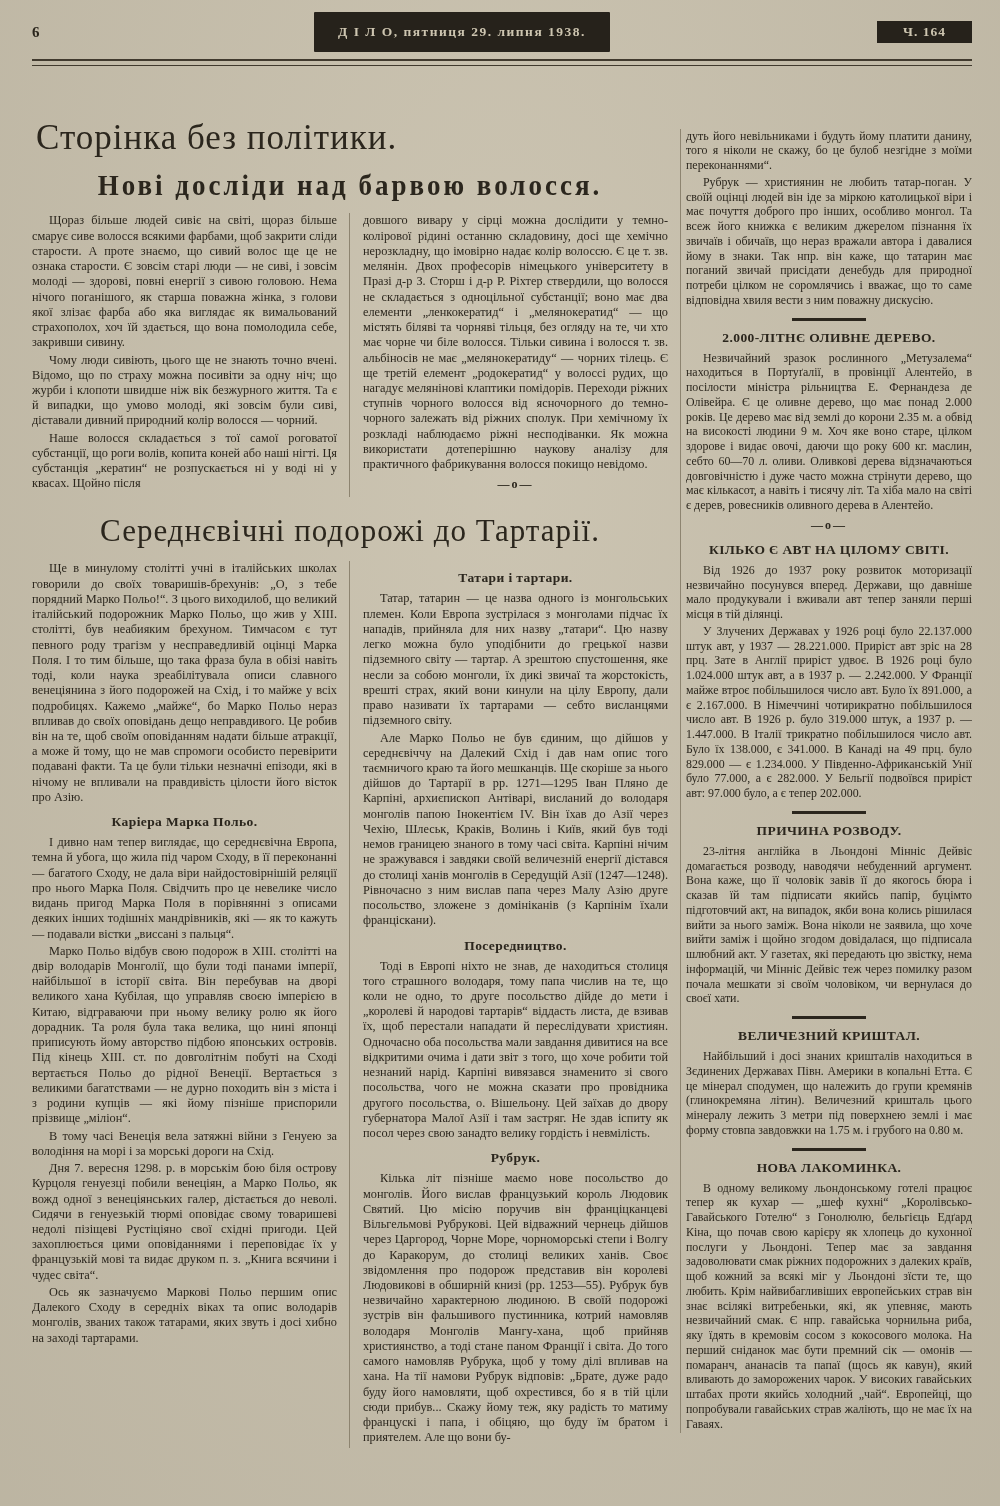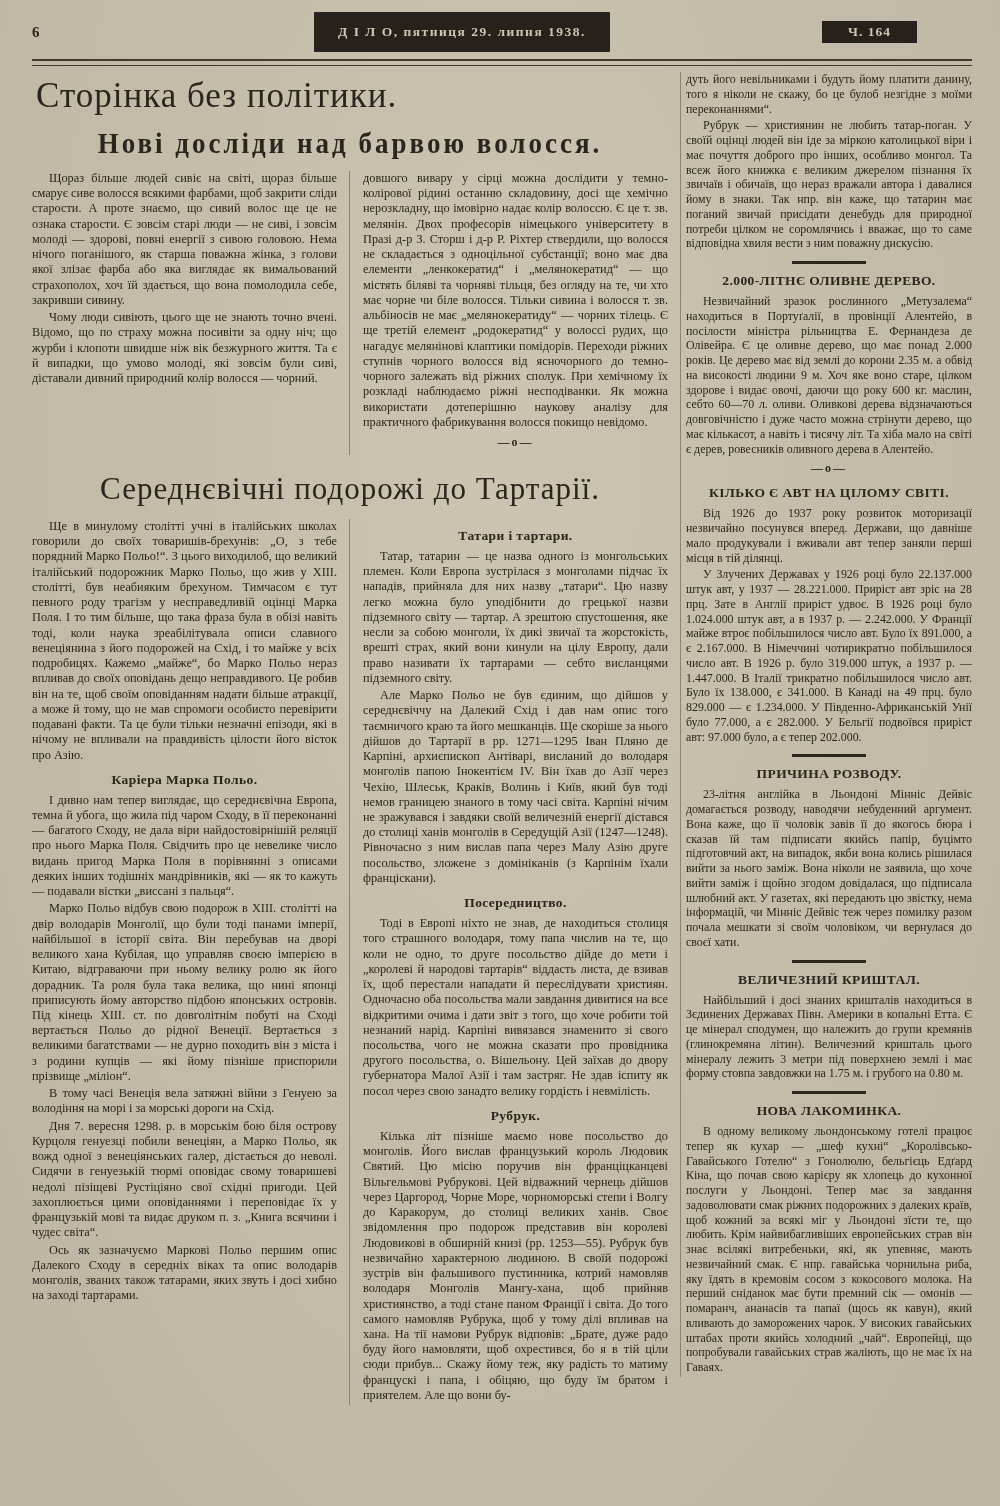--- a/index.html
+++ b/index.html
@@ -18,32 +18,32 @@
   }
   
   .pagehead{display:flex;align-items:center;}
   .pagenum{font-weight:bold;font-size:15px;width:70px;}
   .masthead-wrap{flex:1;text-align:center;}
   .masthead{
     display:inline-block;background:#26221b;color:#cdc5b0;
     font-weight:bold;font-size:13.5px;letter-spacing:1.5px;
     padding:12px 24px;border-radius:1px;
   }
-  .issue-wrap{width:150px;}
+  .issue-wrap{width:150px;text-align:right;}
   .issue{
     display:inline-block;background:#26221b;color:#cdc5b0;
     font-weight:bold;font-size:13.5px;letter-spacing:1px;
     padding:3px 26px;
   }
   .headrule{
     margin:7px 0 6px;height:4px;
     border-top:2px solid #413a2e;border-bottom:1px solid #413a2e;
   }
   
-  .content{display:flex;align-items:flex-start;height:1418px;overflow:hidden;}
+  .content{display:flex;align-items:center;height:1418px;overflow:hidden;}
   .left-zone{width:648px;padding-right:12px;box-sizing:border-box;}
   .right-col{
     width:292px;box-sizing:border-box;
     border-left:1px solid #8d8470;padding-left:5px;
     overflow:hidden;
   }
   .main-title{
     font-weight:normal;font-size:35px;letter-spacing:1px;
     margin:4px 0 12px 4px;
   }
@@ -93,20 +93,21 @@
   <div class="content">
 
     <div class="left-zone">
       <h1 class="main-title">Сторінка без політики.</h1>
 
       <h2 class="hair-title">Нові досліди над барвою волосся.</h2>
       <div class="twocol">
         <div class="col">
             <p class="para">Щораз більше людей сивіє на світі, щораз більше смарує сиве волосся всякими фарбами, щоб закрити сліди старости. А проте знаємо, що сивий волос ще це не ознака старости. Є зовсім старі люди — не сиві, і зовсім молоді — здорові, повні енергії з сивою головою. Нема нічого поганішого, як старша поважна жінка, з голови якої злізає фарба або яка виглядає як вимальований страхополох, хоч їй здається, що вона помолодила себе, закривши сивину.</p>
             <p class="para">Чому люди сивіють, цього ще не знають точно вчені. Відомо, що по страху можна посивіти за одну ніч; що журби і клопоти швидше ніж вік безжурного життя. Та є й випадки, що умово молоді, які зовсім були сиві, діставали дивний природний колір волосся — чорний.</p>
+            <p class="para">Наше волосся складається з тої самої роговатої субстанції, що роги волів, копита коней або наші нігті. Ця субстанція „кератин“ не розпускається ні у воді ні у квасах. Щойно після</p>
           </div>
         <div class="col">
             <p class="para cont">довшого вивару у сірці можна дослідити у темно-колірової рідині останню складовину, досі ще хемічно нерозкладну, що імовірно надає колір волоссю. Є це т. зв. мелянін. Двох професорів німецького університету в Празі д-р З. Сторш і д-р Р. Ріхтер ствердили, що волосся не складається з одноцільної субстанції; воно має два елементи „ленкокератид“ і „мелянокератид“ — що містять біляві та чорняві тільця, без огляду на те, чи хто має чорне чи біле волосся. Тільки сивина і волосся т. зв. альбіносів не має „мелянокератиду“ — чорних тілець. Є ще третій елемент „родокератид“ у волоссі рудих, що нагадує мелянінові клаптики помідорів. Переходи ріжних ступнів чорного волосся від ясночорного до темно-чорного залежать від ріжних сполук. При хемічному їх розкладі наблюдаємо ріжні несподіванки. Як можна використати дотеперішню наукову аналізу для практичного фабрикування волосся покищо невідомо.</p>
             <div class="sep">—о—</div>
           </div>
       </div>
 
       <h2 class="tart-title">Середнєвічні подорожі до Тартарії.</h2>
       <div class="twocol">
         <div class="col">

